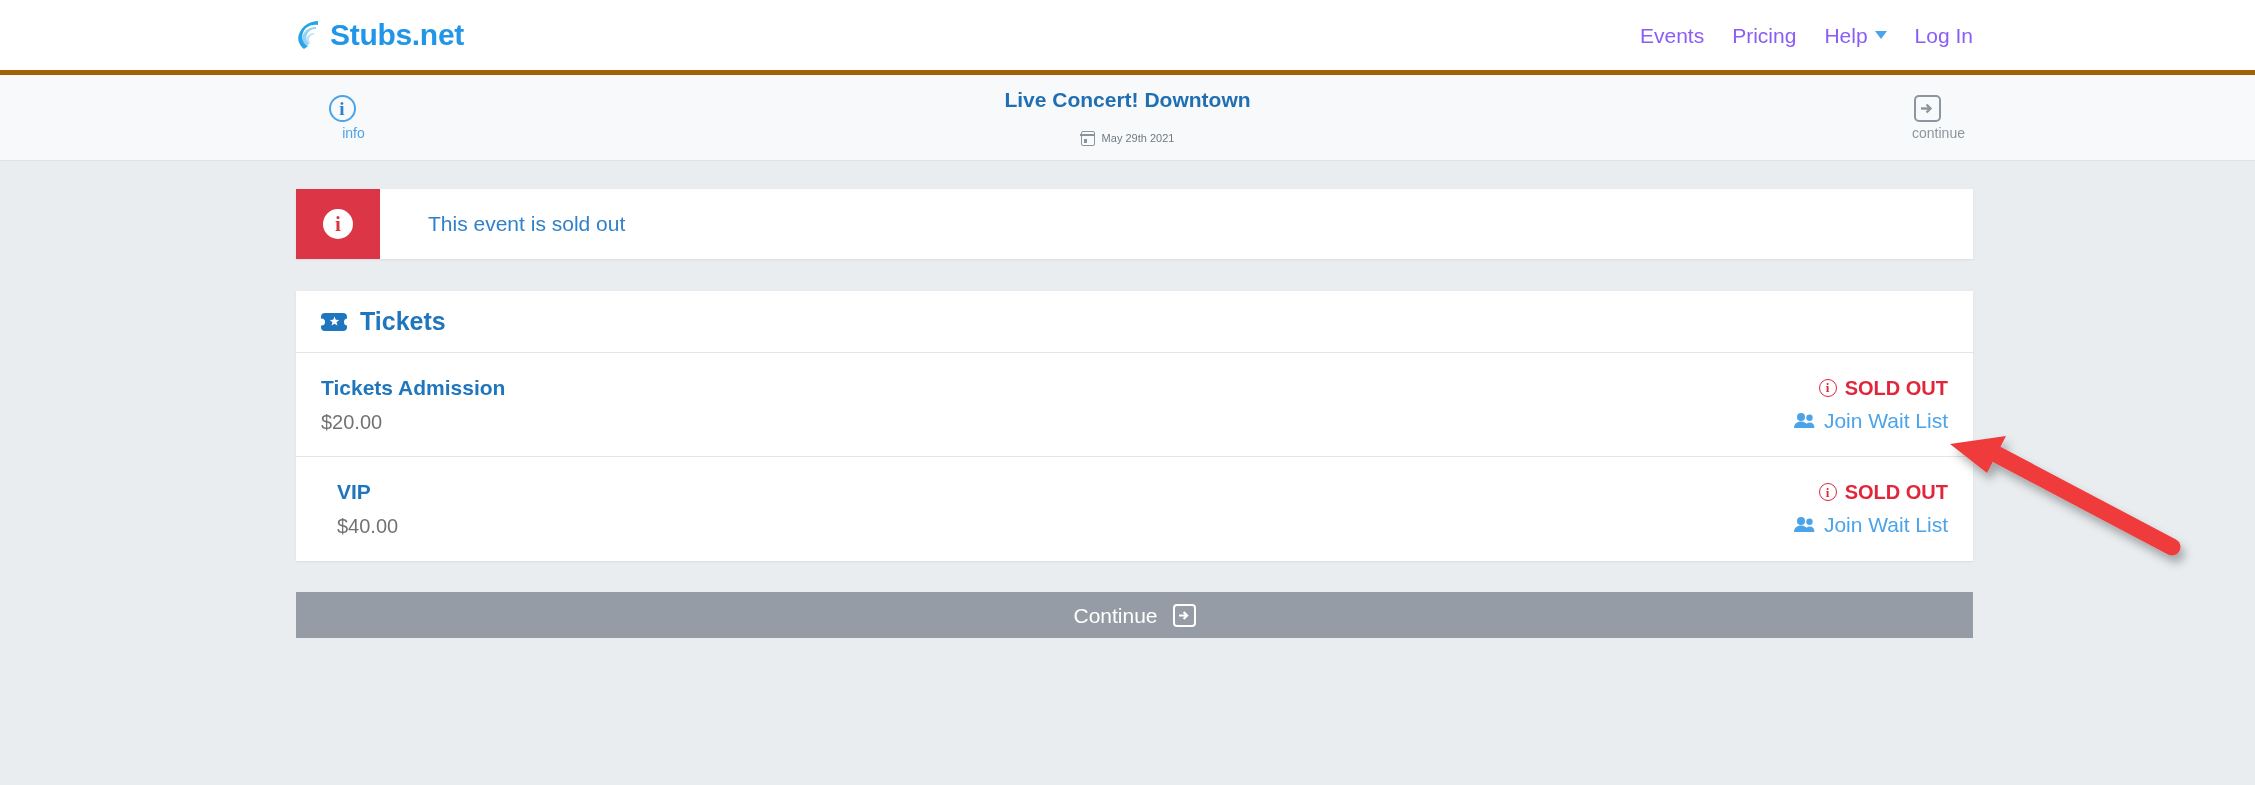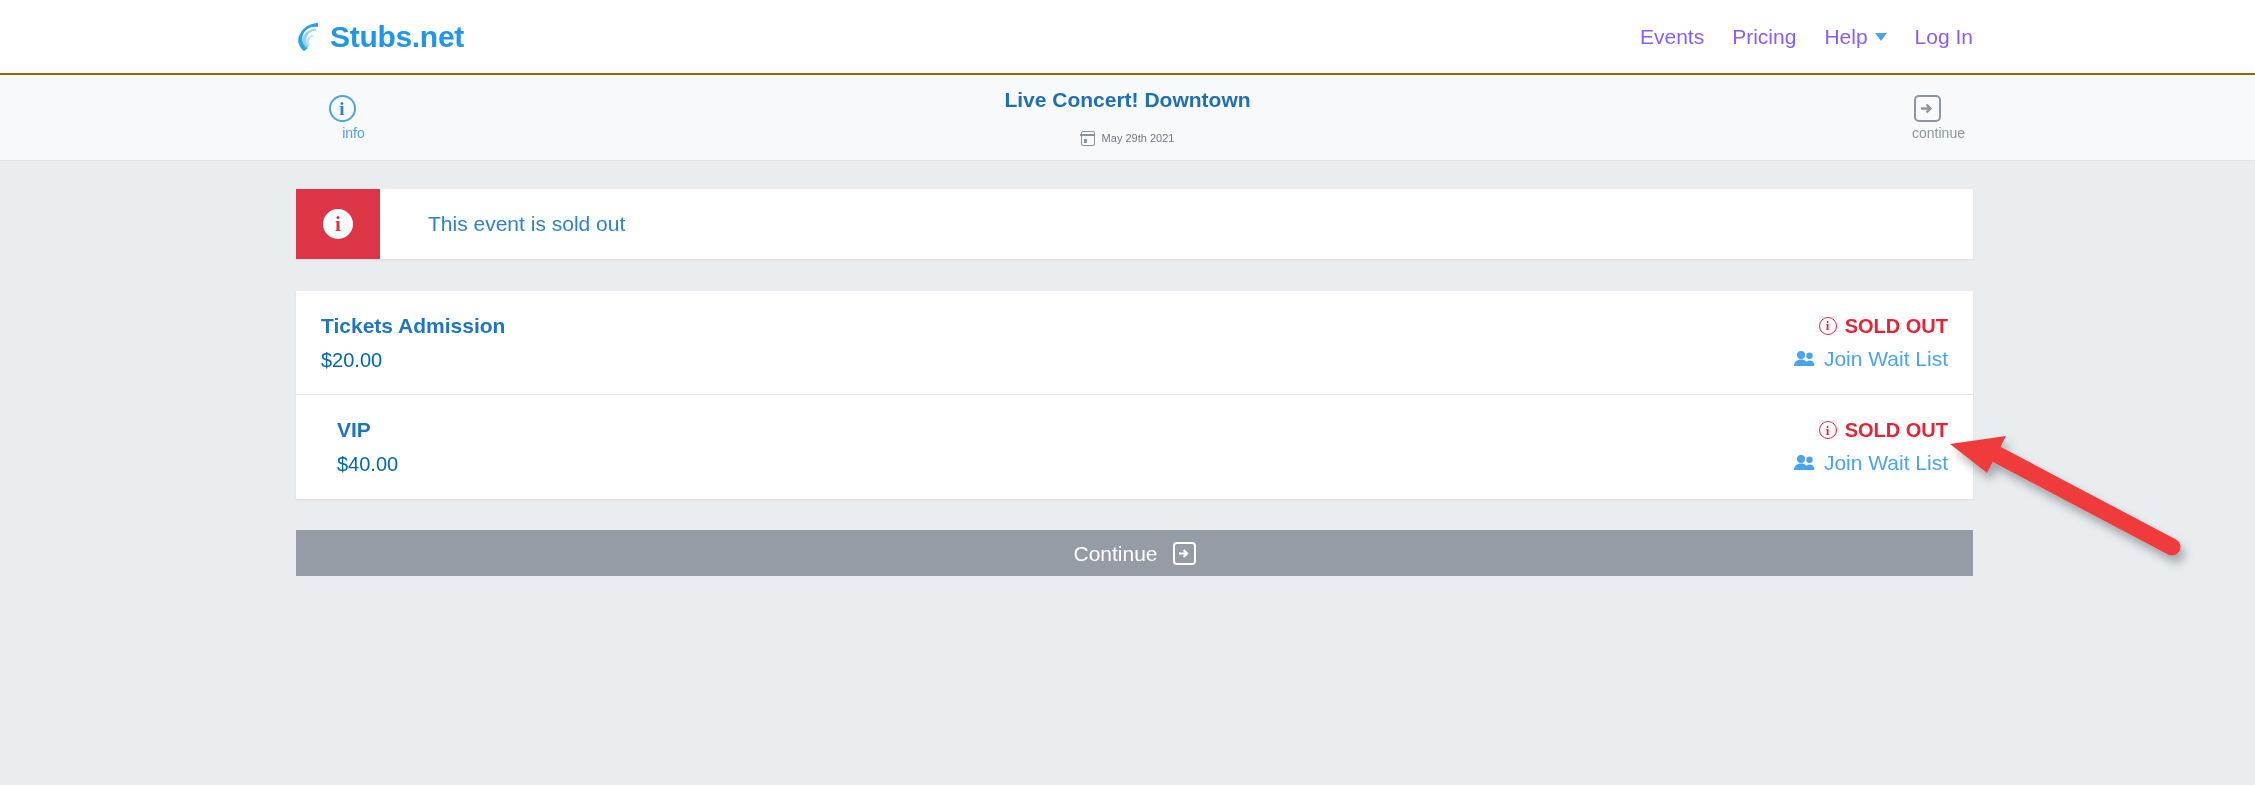--- a/index.html
+++ b/index.html
@@ -17,21 +17,21 @@
   }
 
   
   .topnav {
     height: 75px;
     background: #ffffff;
     display: flex;
     align-items: center;
     justify-content: space-between;
     padding: 0 282px 0 296px;
-    border-bottom: 2px solid #a16207;
+    border-bottom: 5px solid #a16207;
   }
 
   .brand {
     display: flex;
     align-items: center;
     gap: 4px;
     text-decoration: none;
   }
   .brand-mark {
     width: 30px;
@@ -268,21 +268,21 @@
 
   .ticket-name {
     font-size: 21px;
     font-weight: 700;
     color: #1f76bd;
     line-height: 1;
     margin-bottom: 14px;
   }
   .ticket-price {
     font-size: 20px;
-    color: #0369a1;
+    color: #737373;
     line-height: 1;
   }
 
   .ticket-right {
     display: flex;
     flex-direction: column;
     align-items: flex-end;
     gap: 12px;
   }
   .soldout {
@@ -415,20 +415,28 @@
 
   <div class="card alert">
     <div class="alert-icon-box">
       <span class="alert-icon-circle">i</span>
     </div>
     <div class="alert-text">This event is sold out</div>
   </div>
 
   <div class="card tickets-card">
 
+    <div class="tickets-head">
+      <span class="icon-ticket">
+        <svg width="11" height="11" viewBox="0 0 11 11">
+          <path d="M5.5 0.6 L6.75 3.8 L10.2 4 L7.55 6.2 L8.4 9.6 L5.5 7.7 L2.6 9.6 L3.45 6.2 L0.8 4 L4.25 3.8 Z" fill="#ffffff"></path>
+        </svg>
+      </span>
+      <span class="tickets-title">Tickets</span>
+    </div>
 
     <div class="ticket-row">
       <div class="ticket-info">
         <div class="ticket-name">Tickets Admission</div>
         <div class="ticket-price">$20.00</div>
       </div>
       <div class="ticket-right">
         <div class="soldout">
           <span class="icon-info-sm">i</span>
           <span>SOLD OUT</span>

